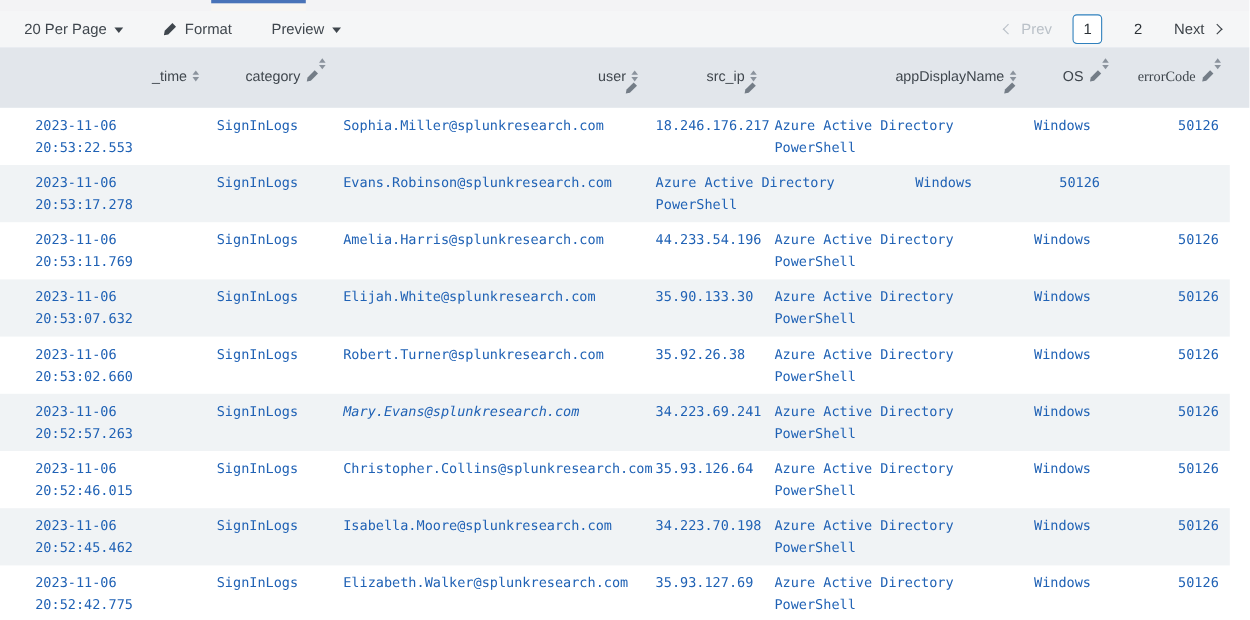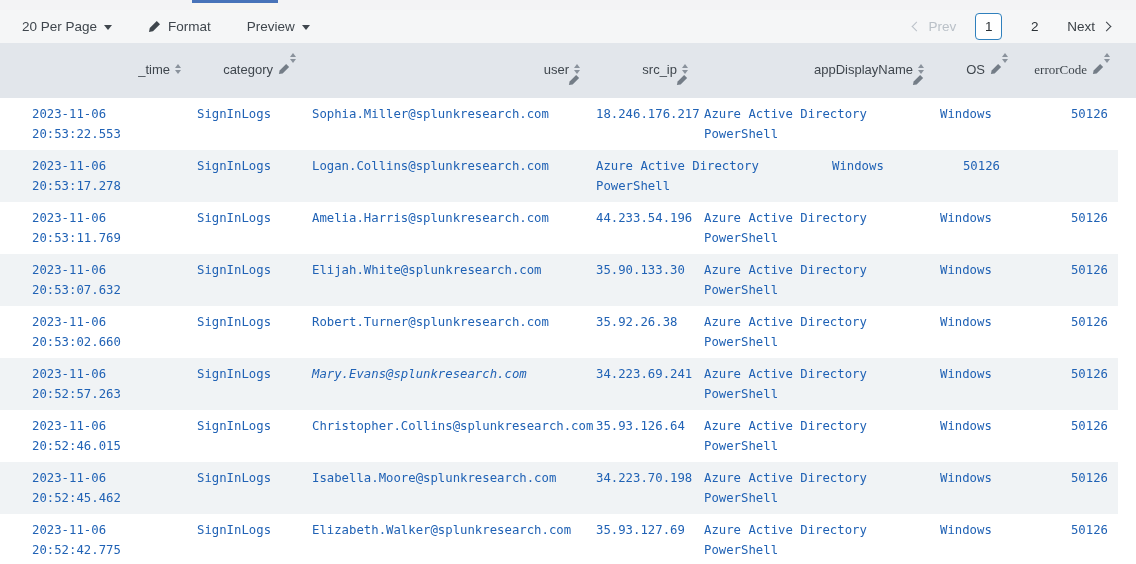--- a/index.html
+++ b/index.html
@@ -205,21 +205,21 @@
       <div class="cell" style="width: 115px;">SignInLogs</div>
       <div class="cell" style="width: 284px;">Sophia.Miller@splunkresearch.com</div>
       <div class="cell" style="width: 108px;">18.246.176.217</div>
       <div class="cell" style="width: 236px;">Azure Active Directory PowerShell</div>
       <div class="cell" style="width: 84px;">Windows</div>
       <div class="cell right" style="width: 102px;">50126</div>
     </div>
     <div class="row">
       <div class="cell first" style="width: 189px;">2023-11-06 20:53:17.278</div>
       <div class="cell" style="width: 115px;">SignInLogs</div>
-      <div class="cell" style="width: 284px;">Logan.Collins@splunkresearch.com</div>
+      <div class="cell" style="width: 284px;">Evans.Robinson@splunkresearch.com</div>
       <div class="cell" style="width: 236px;">Azure Active Directory PowerShell</div>
       <div class="cell" style="width: 84px;">Windows</div>
       <div class="cell right" style="width: 102px;">50126</div>
     </div>
     <div class="row">
       <div class="cell first" style="width: 189px;">2023-11-06 20:53:11.769</div>
       <div class="cell" style="width: 115px;">SignInLogs</div>
       <div class="cell" style="width: 284px;">Amelia.Harris@splunkresearch.com</div>
       <div class="cell" style="width: 108px;">44.233.54.196</div>
       <div class="cell" style="width: 236px;">Azure Active Directory PowerShell</div>

